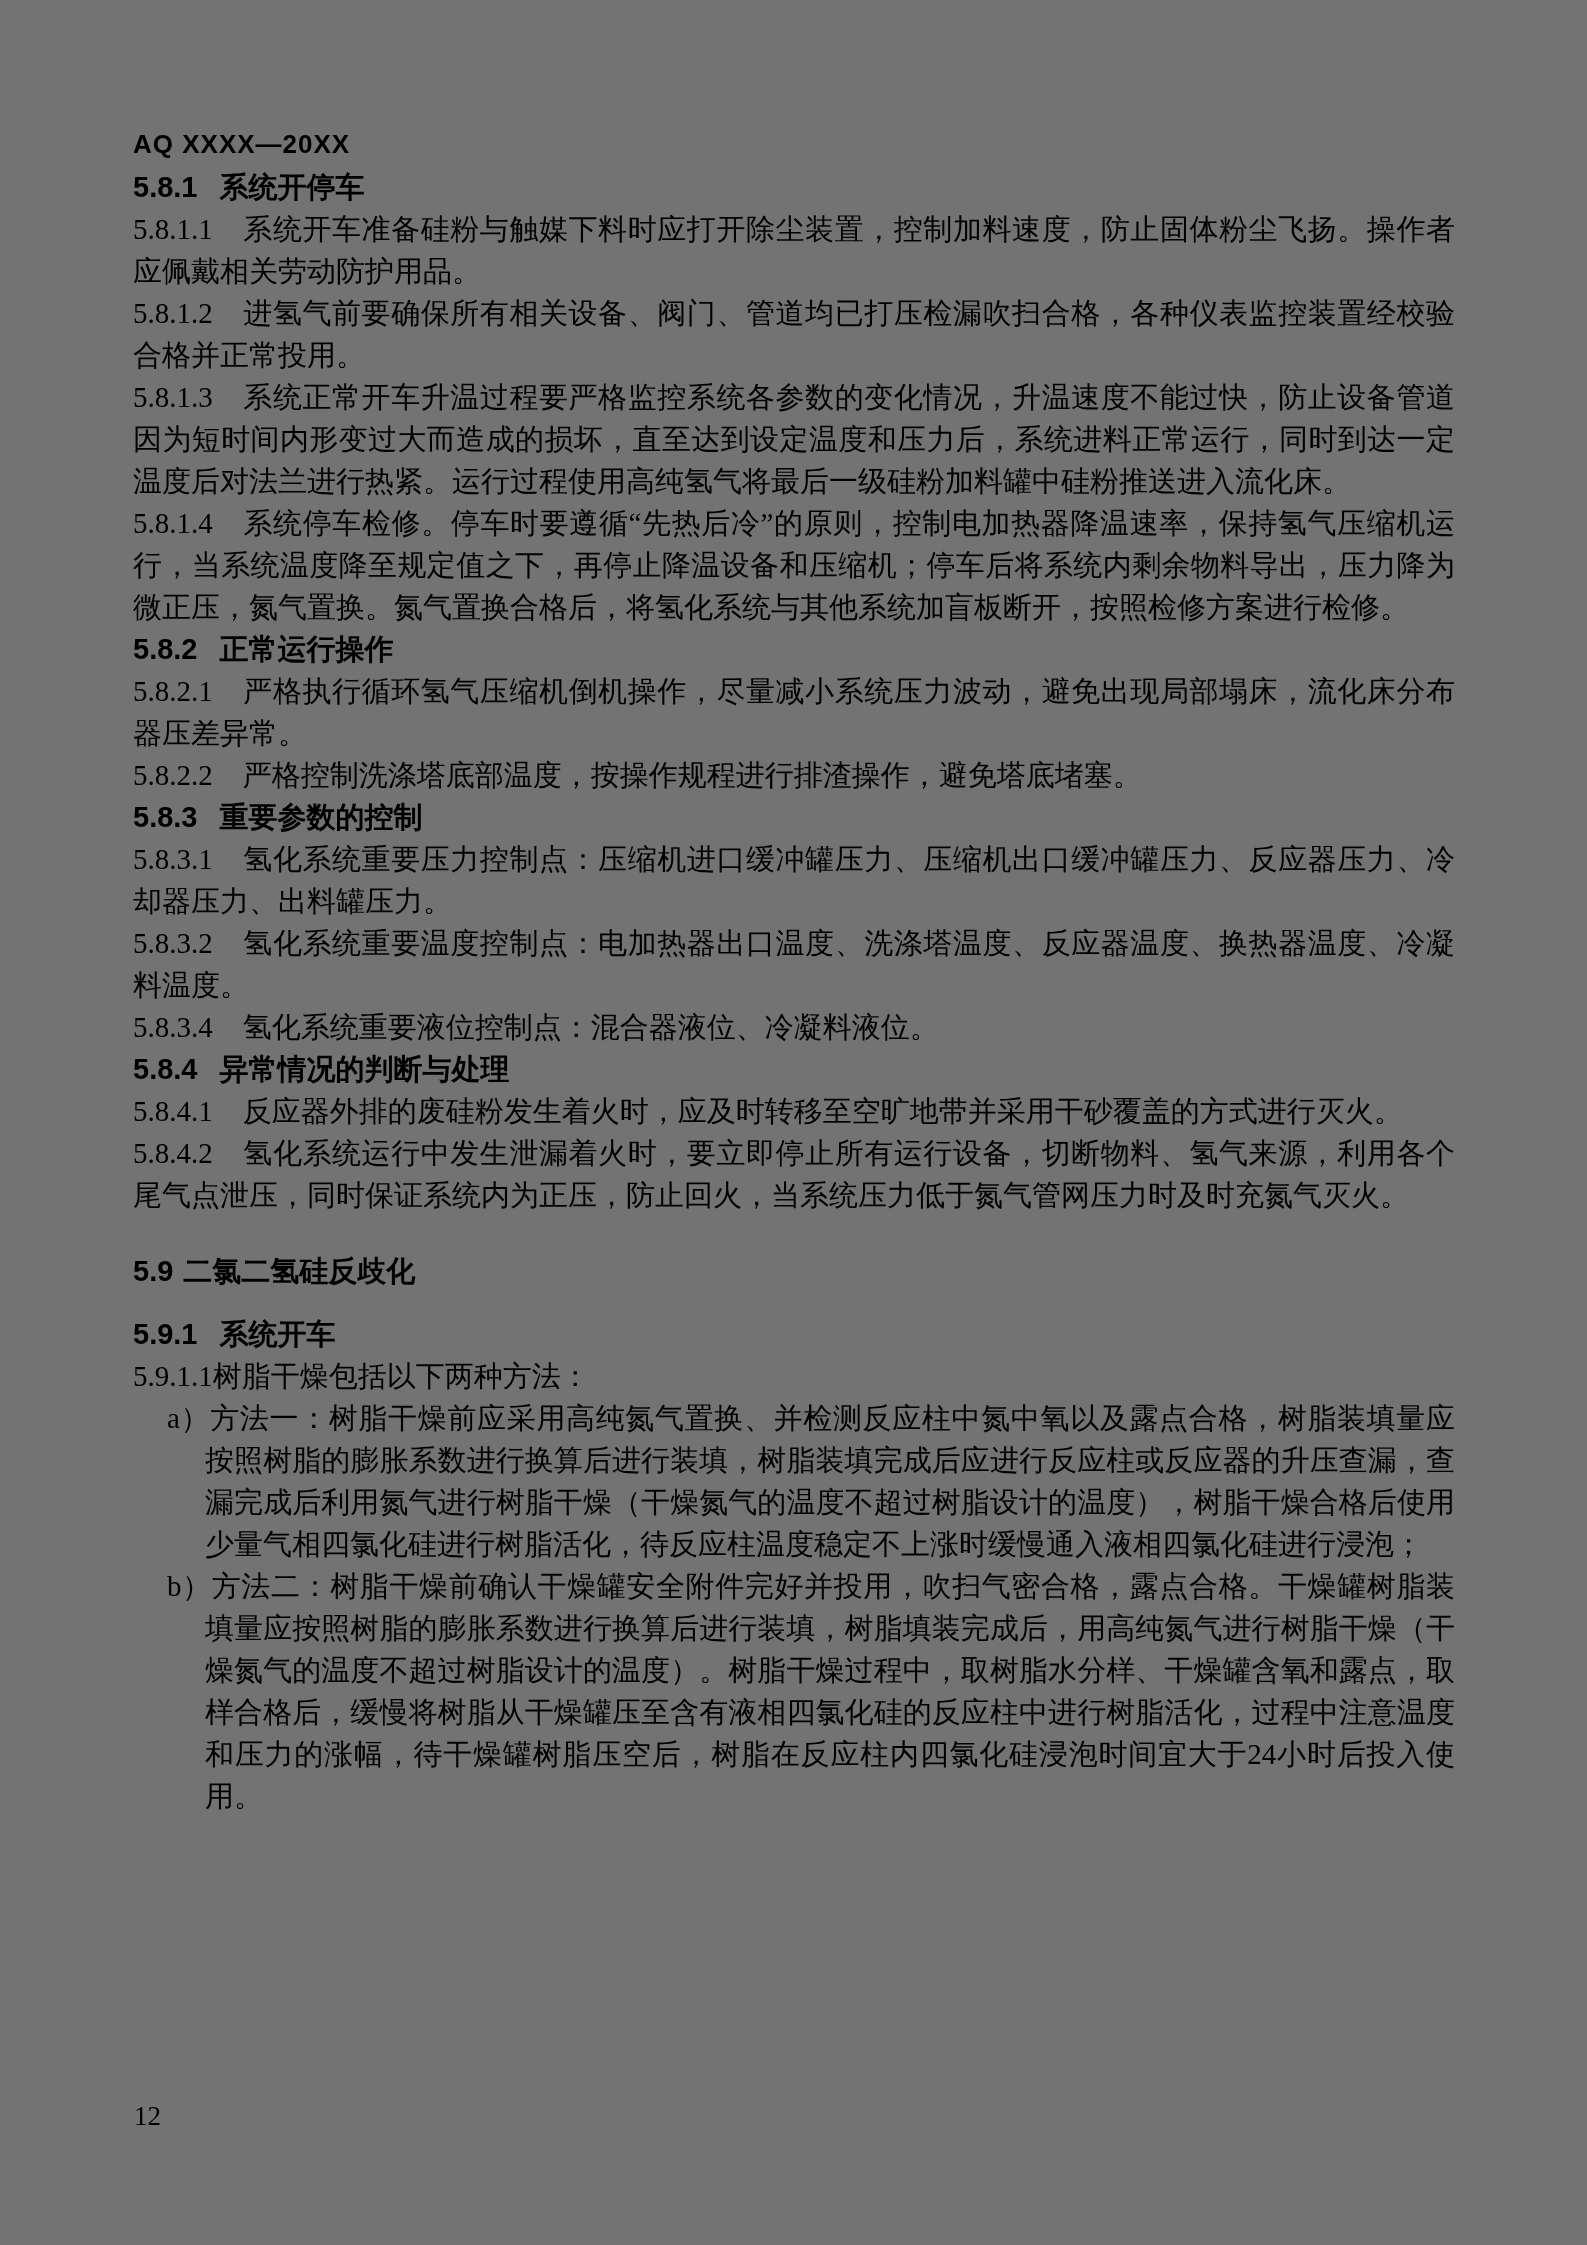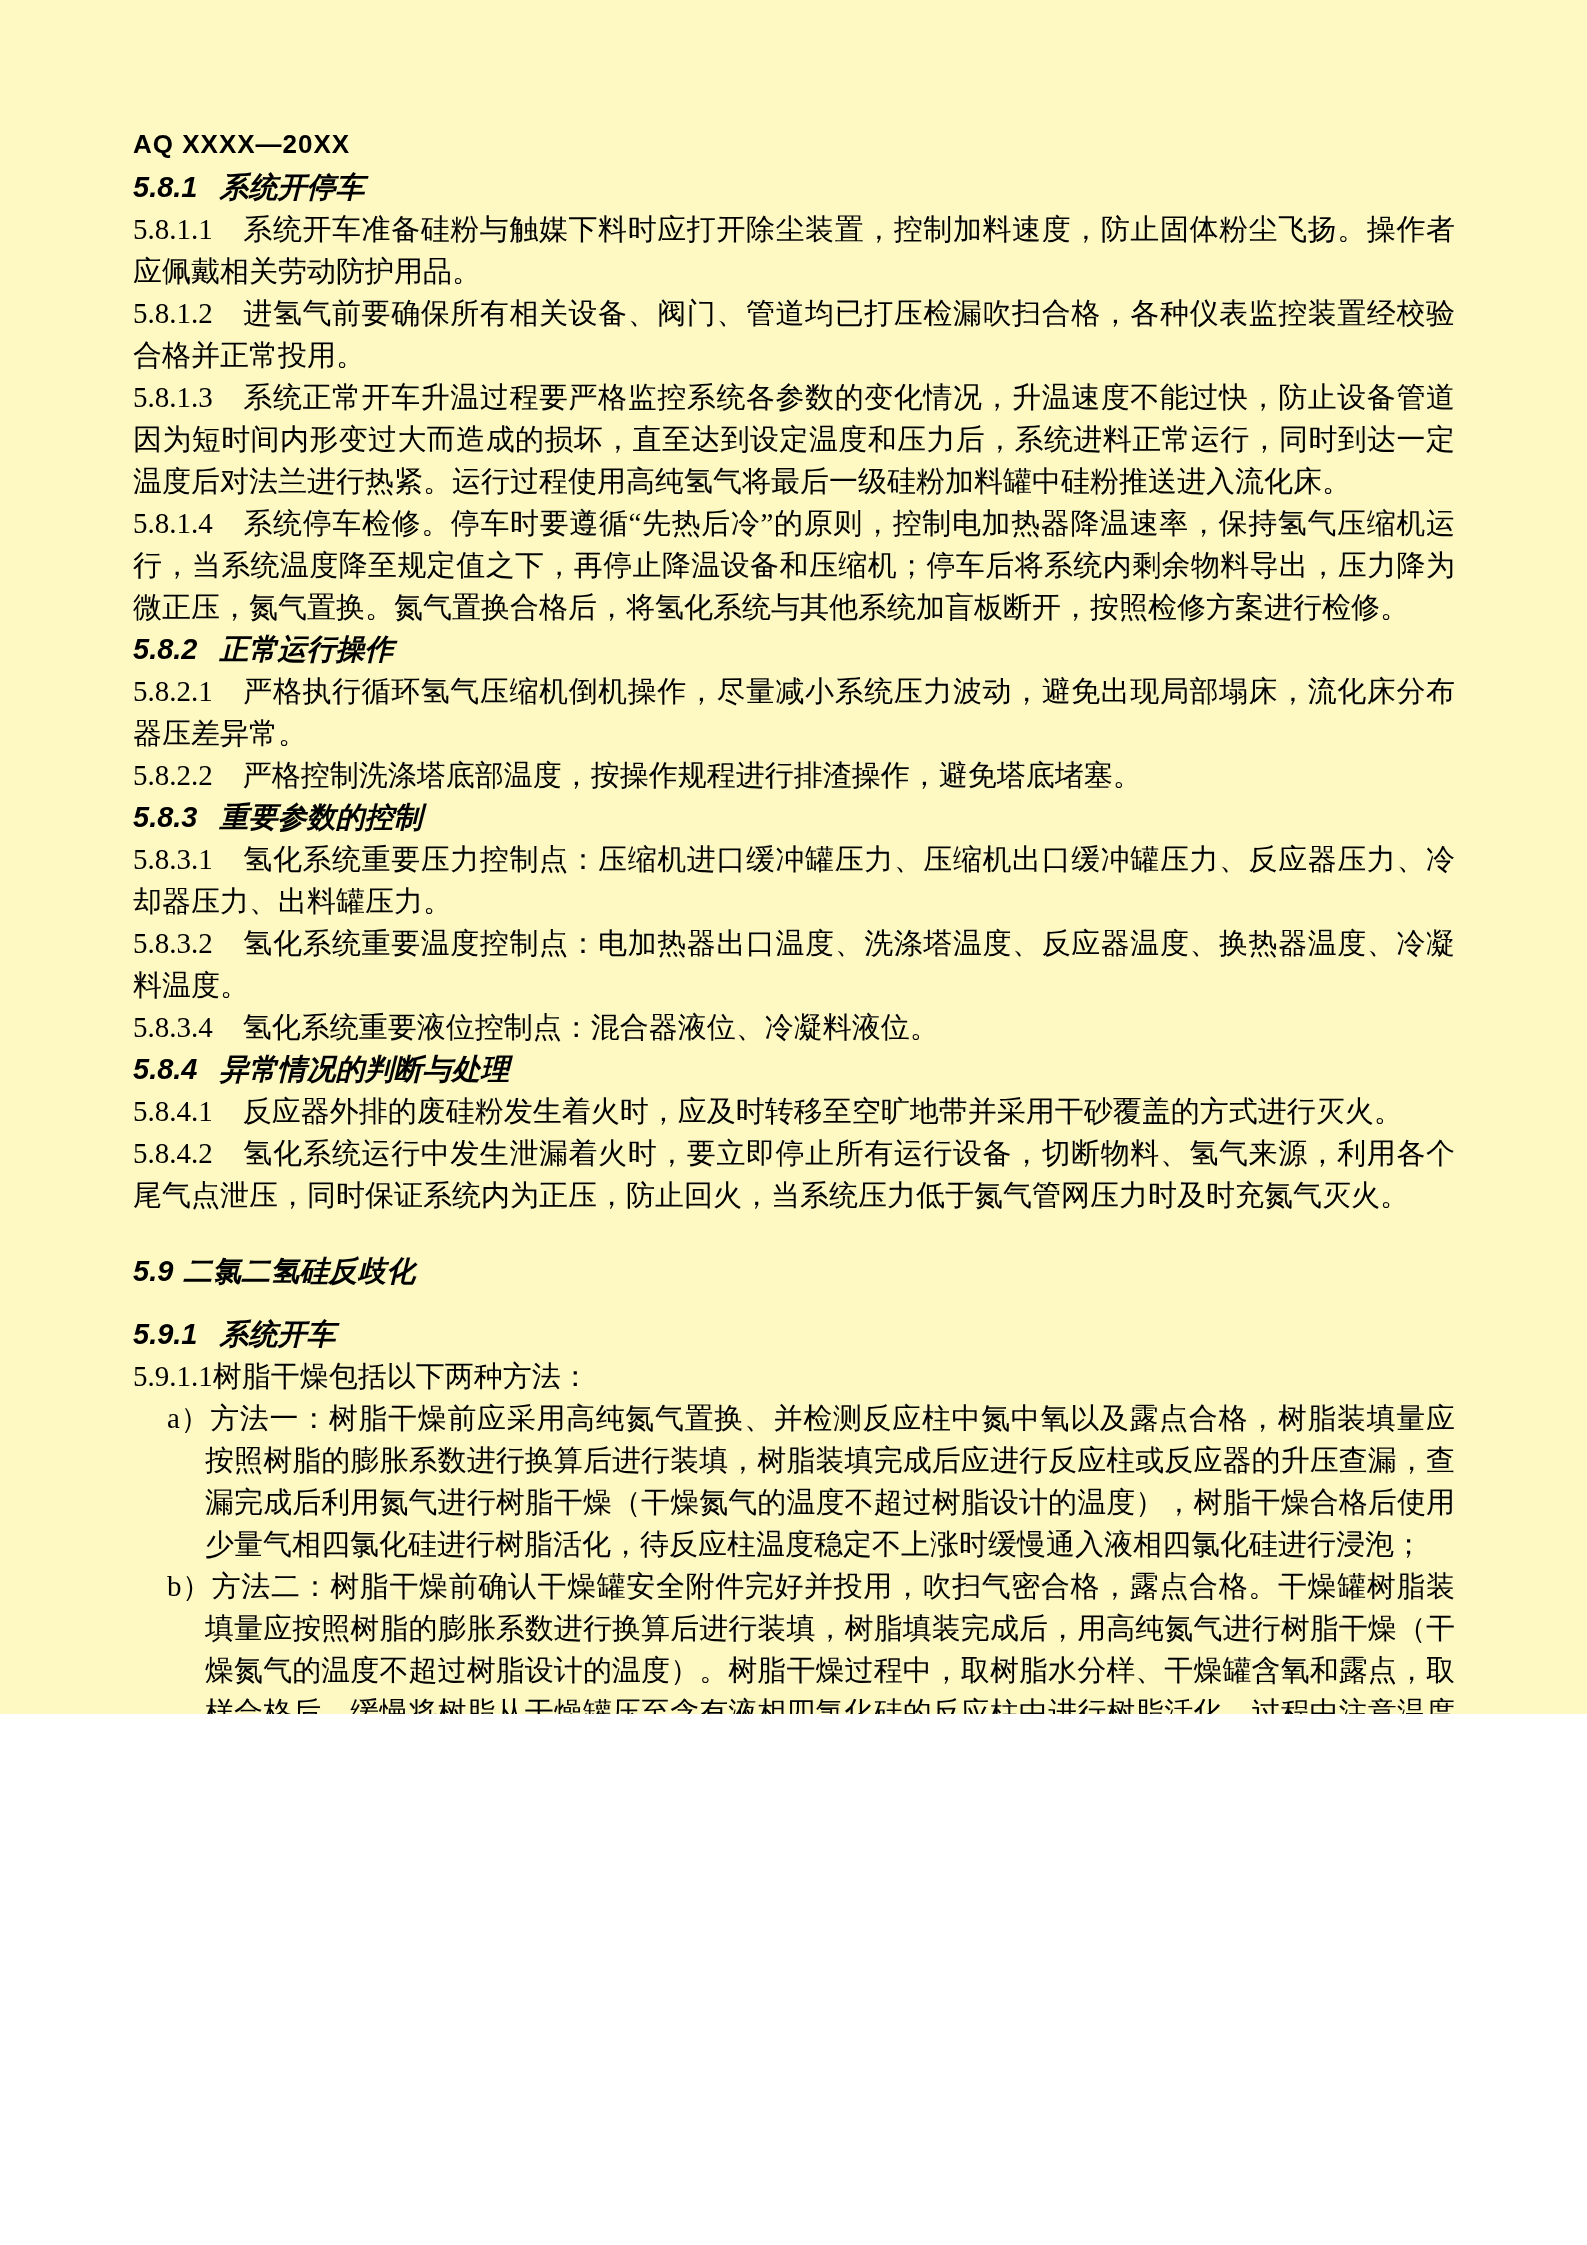--- a/index.html
+++ b/index.html
@@ -7,22 +7,22 @@
   body {
     width: 1587px;
     height: 2245px;
     position: relative;
     font-family: "Liberation Serif", "DejaVu Serif", serif;
     color: #000000;
   }
   .page {
     position: relative;
     width: 1587px;
-    height: 1714px;
-    background: #fef9c3;
+    height: 2245px;
+    background: #737373;
     overflow: hidden;
   }
   .doc-header {
     position: absolute;
     left: 133px;
     top: 128px;
     font-family: "Liberation Sans", "DejaVu Sans", sans-serif;
     font-weight: 700;
     font-size: 26px;
     line-height: 32px;
@@ -37,21 +37,20 @@
   .content p {
     font-size: 29px;
     line-height: 42px;
     text-align: justify;
     margin: 0;
   }
   p.heading {
     font-family: "Liberation Sans", "DejaVu Sans", sans-serif;
     font-weight: 700;
     text-align: left;
-    font-style: italic;
   }
   p.h2 { margin-top: 34px; margin-bottom: 21px; }
   p.para .num { margin-right: 30px; }
   p.para.no-gap .num { margin-right: 0; }
   p.heading .num { margin-right: 22px; }
   p.h2 .num { margin-right: 10px; }
   p.list-item {
     padding-left: 72px;
     text-indent: -38px;
   }

